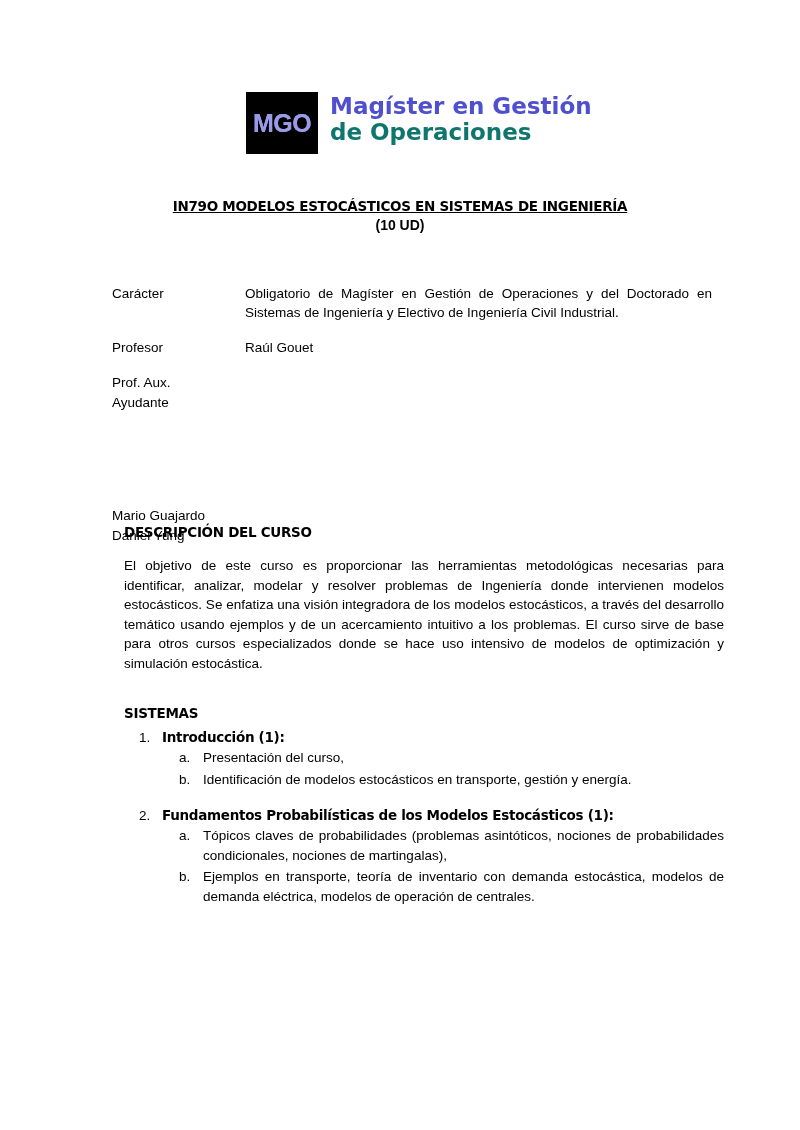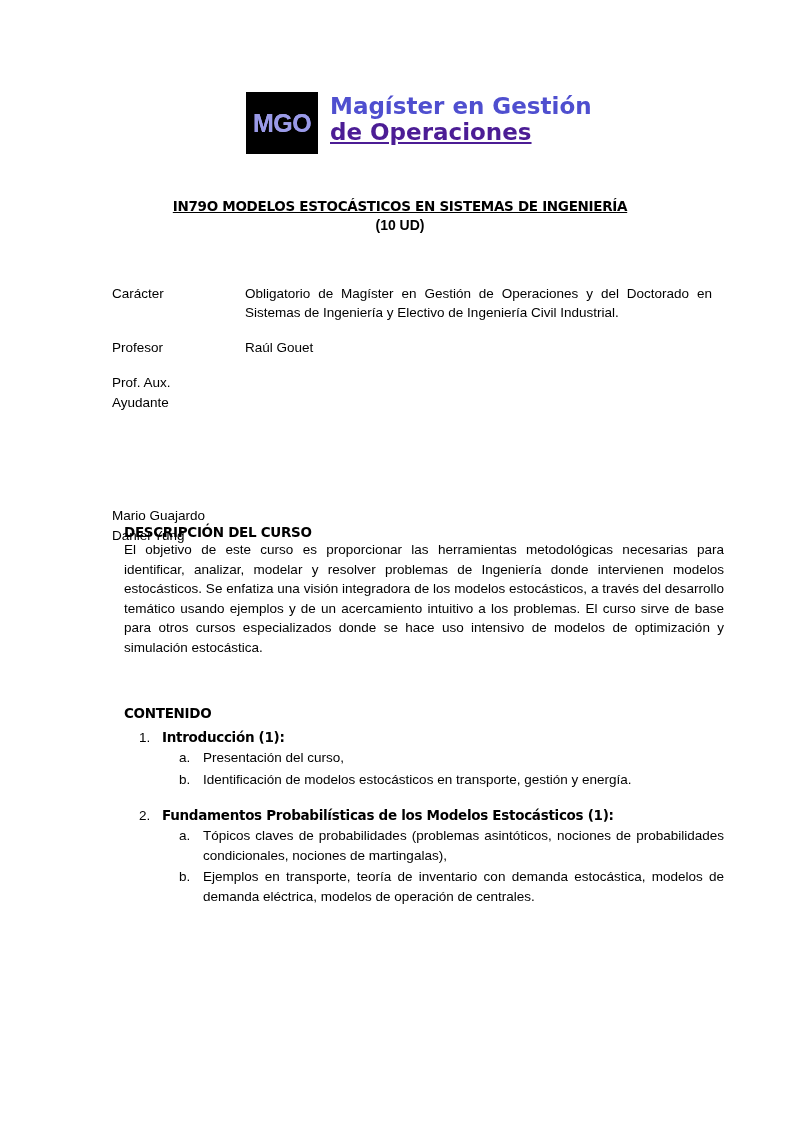--- a/index.html
+++ b/index.html
@@ -59,21 +59,21 @@
   }
   .logo-words .line {
     font-family: "DejaVu Sans", sans-serif;
     font-weight: bold;
     font-size: 23px;
     color: #5b5bd6;
     letter-spacing: 0px;
     white-space: nowrap;
   }
   .logo-words .line1 { color: #4f4fcf; }
-  .logo-words .line2 { color: #4c1d95; text-decoration: underline; }
+  .logo-words .line2 { color: #0f766e; }
 
   
   .doc-title {
     position: absolute;
     left: 0;
     top: 198px;
     width: 800px;
     text-align: center;
   }
   .doc-title .t1 {
@@ -126,20 +126,21 @@
   .section-heading {
     font-family: "DejaVu Sans", sans-serif;
     font-weight: bold;
     font-size: 13.5px;
     letter-spacing: -0.3px;
   }
   .body-text {
     font-size: 13.5px;
     line-height: 1.45;
     text-align: justify;
+    margin-top: 16px;
   }
 
   #descripcion { top: 524px; }
   #contenido { top: 705px; }
 
   
   ol.num-list {
     margin: 8px 0 0 0;
     padding-left: 30px;
     list-style-type: decimal;
@@ -207,21 +208,21 @@
 Daniel Yung</div>
     </div>
   </div>
 
   <div class="section" id="descripcion">
     <div class="section-heading">DESCRIPCIÓN DEL CURSO</div>
     <div class="body-text">El objetivo de este curso es proporcionar las herramientas metodológicas necesarias para identificar, analizar, modelar y resolver problemas de Ingeniería donde intervienen modelos estocásticos. Se enfatiza una visión integradora de los modelos estocásticos, a través del desarrollo temático usando ejemplos y de un acercamiento intuitivo a los problemas. El curso sirve de base para otros cursos especializados donde se hace uso intensivo de modelos de optimización y simulación estocástica.</div>
   </div>
 
   <div class="section" id="contenido">
-    <div class="section-heading">CONTENIDO</div>
+    <div class="section-heading">SISTEMAS</div>
     <ol class="num-list">
       <li>
         <span class="item-title">Introducción (1):</span>
         <ol class="alpha-list">
           <li>Presentación del curso,</li>
           <li>Identificación de modelos estocásticos en transporte, gestión y energía.</li>
         </ol>
       </li>
       <li>
         <span class="item-title">Fundamentos Probabilísticas de los Modelos Estocásticos (1):</span>

